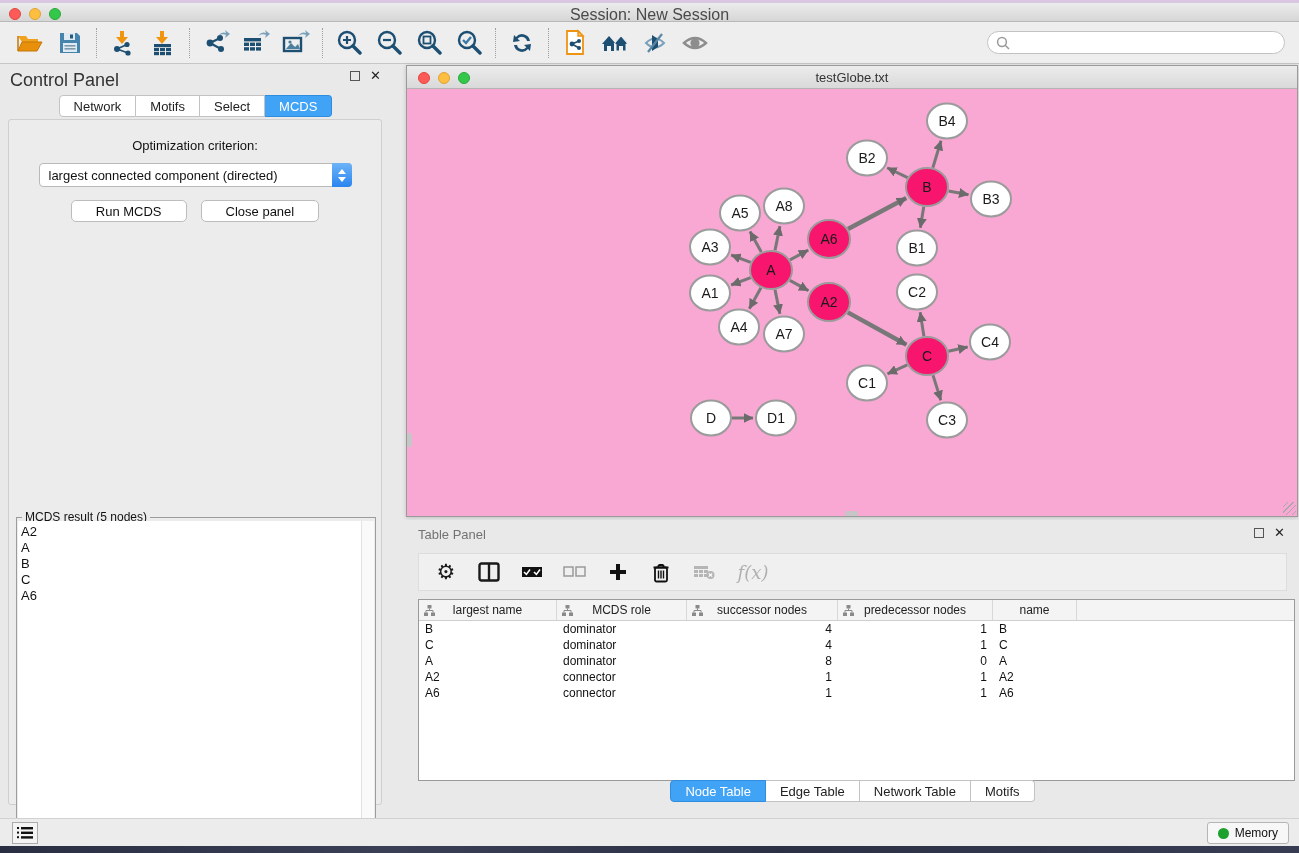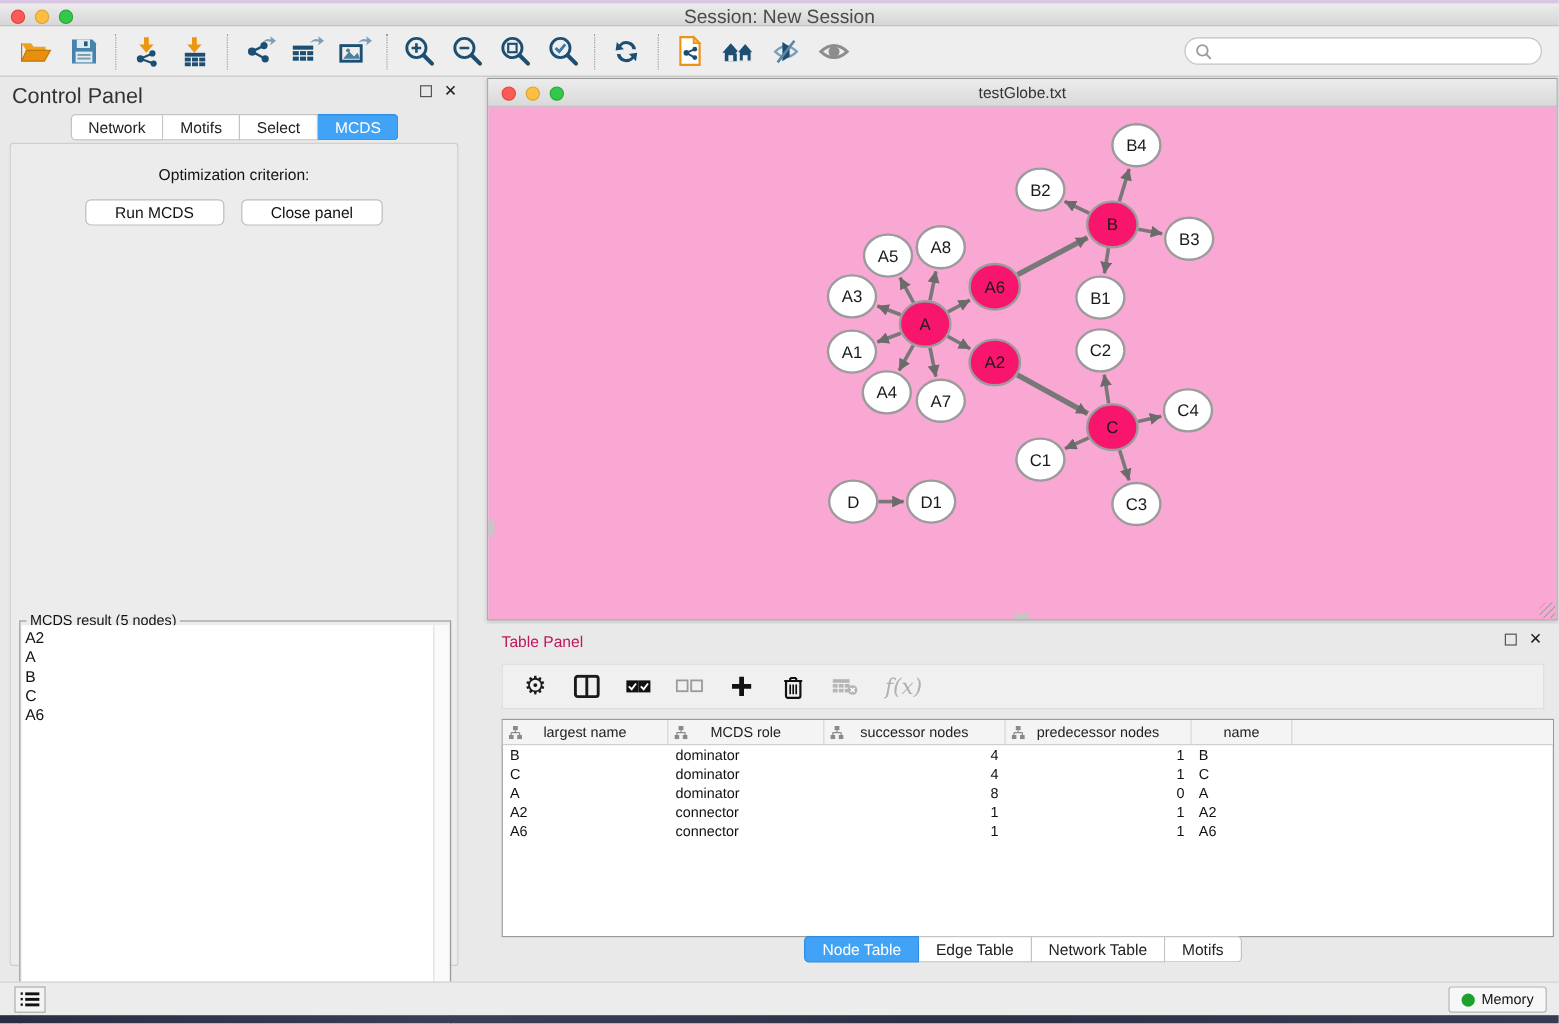--- a/index.html
+++ b/index.html
@@ -69,21 +69,21 @@
   .net-titlebar .traffic { left:11px; top:6px; }
   .net-title { position:absolute; width:100%; text-align:center; top:4px; font-size:13px; color:#333; }
   .net-canvas { position:absolute; left:0; top:23px; width:890px; height:427px; background:#f9a8d4; overflow:hidden; }
   .nw-vthumb { position:absolute; left:0px; top:344px; width:5px; height:14px; background:#c6c6c6; border-radius:2px; }
   .nw-hthumb { position:absolute; left:438px; bottom:0px; width:13px; height:5px; background:#c6c6c6; border-radius:2px; }
   .resize-grip { position:absolute; right:1px; bottom:1px; width:13px; height:13px;
     background:repeating-linear-gradient(135deg, transparent 0 3px, #a9a9a9 3px 4px); }
 
   
   .table-panel { position:absolute; left:406px; top:520px; width:893px; height:295px; background:#e9e9e9; }
-  .tp-title { position:absolute; left:12px; top:7px; font-size:13px; color:#be185d; }
+  .tp-title { position:absolute; left:12px; top:7px; font-size:13px; color:#737373; }
   .tp-toolbar { position:absolute; left:12px; top:33px; width:869px; height:38px; background:#f0f0f0;
     border:1px solid #dcdcdc; display:flex; align-items:center; gap:17px; padding-left:14px; }
   .tp-icon { display:flex; align-items:center; justify-content:center; width:26px; height:26px; }
   .gear-glyph { font-size:21px; color:#1a1a1a; line-height:22px; }
   .fx-glyph { font-family:"DejaVu Serif","Liberation Serif",serif; font-style:italic; font-size:18px; color:#b0b0b0; }
   .tp-table { position:absolute; left:12px; top:79px; width:877px; height:182px; background:#fff; border:1px solid #9a9a9a; }
   .tp-head { display:flex; height:21px; background:#f4f4f4; border-bottom:1px solid #cfcfcf; }
   .tp-hcell { position:relative; border-right:1px solid #d8d8d8; font-size:12px; color:#222;
     display:flex; align-items:center; justify-content:center; }
   .tp-hcell .tree-ic { position:absolute; left:5px; top:5px; }
@@ -278,20 +278,27 @@
       </span>
     </div>
     <div class="cp-tabs" id="cp-tabs">
         <div class="seg-tab">Network</div>
         <div class="seg-tab">Motifs</div>
         <div class="seg-tab">Select</div>
         <div class="seg-tab active">MCDS</div>
       </div>
     <div class="cp-body">
       <div class="opt-label">Optimization criterion:</div>
+      <div class="dropdown">
+        <span class="dd-text">largest connected component (directed)</span>
+        <span class="dd-stepper">
+          <span class="tri-up"></span>
+            <span class="tri-dn"></span>
+        </span>
+      </div>
       <div class="cp-buttons">
         <button class="mac-btn">Run MCDS</button>
         <button class="mac-btn">Close panel</button>
       </div>
       <div class="result-box">
         <span class="result-legend">MCDS result (5 nodes)</span>
         <div class="result-list" id="result-list">
             <div>A2</div>
             <div>A</div>
             <div>B</div>

